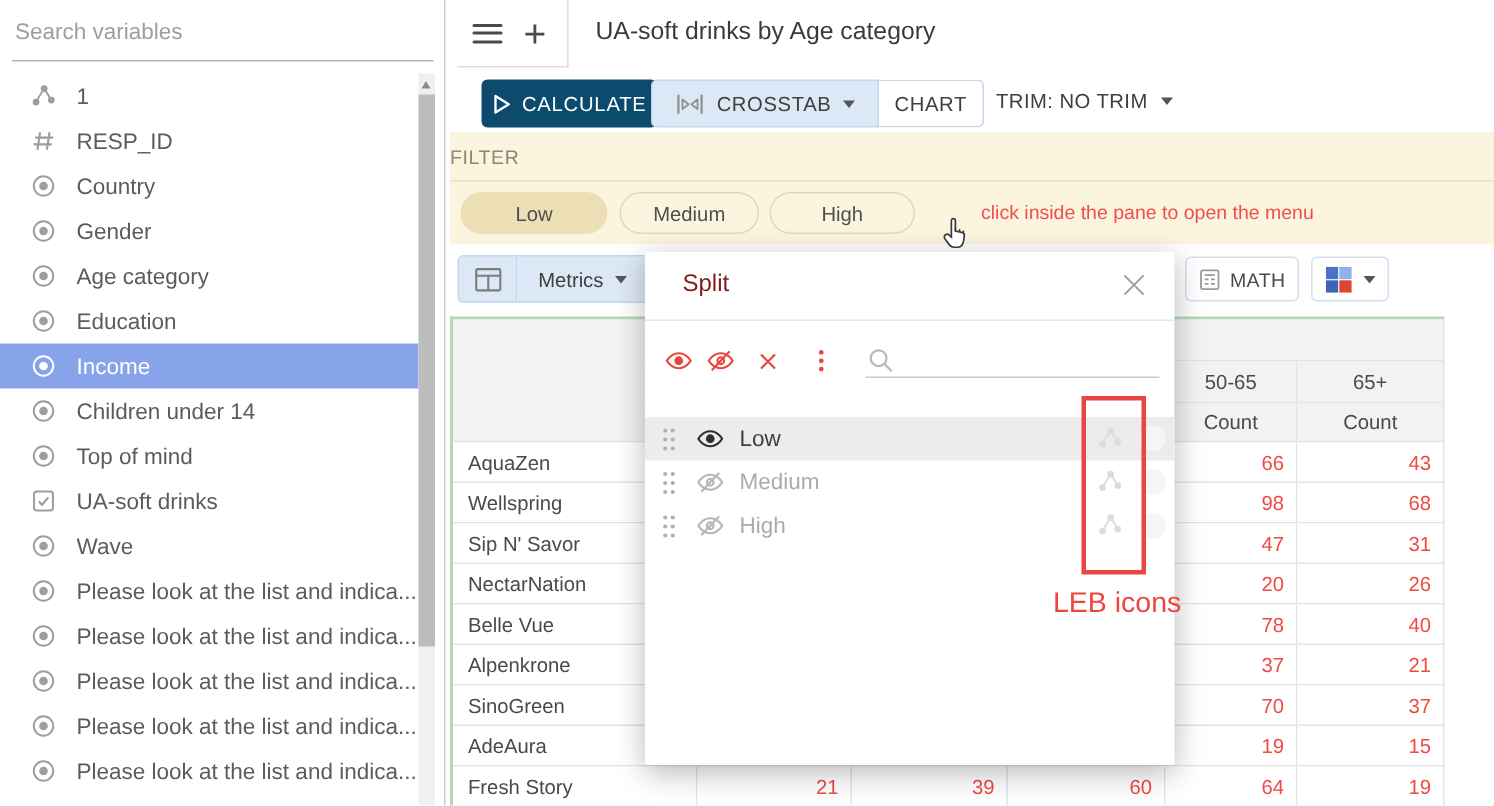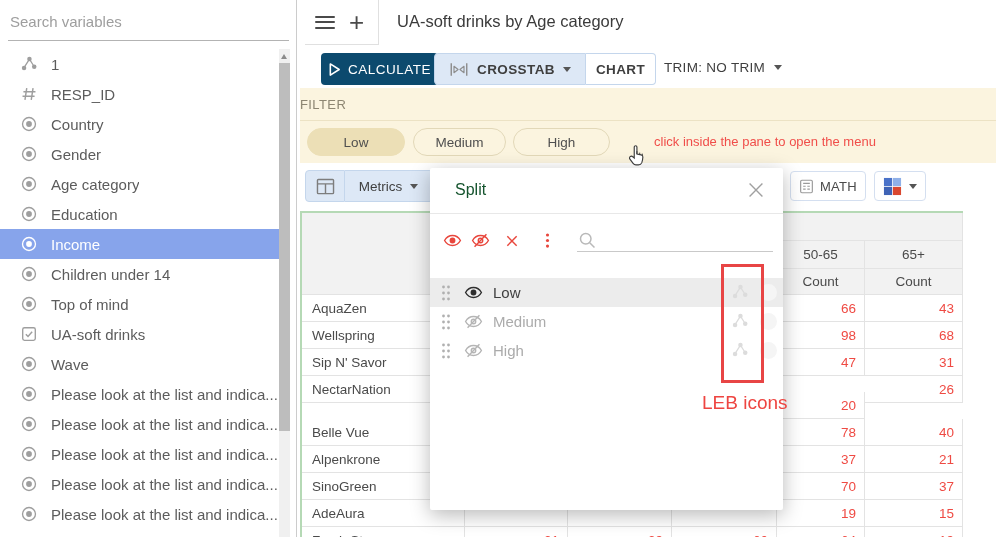--- a/index.html
+++ b/index.html
@@ -27,21 +27,21 @@
   #tabbox{position:absolute;left:8px;top:0;width:74px;height:45px;border-right:1px solid #e0e0e0;
           border-bottom:1px solid #e0e0e0;display:flex;align-items:center;gap:14px;padding-left:10px;box-sizing:border-box;}
   .burger{width:20px;display:flex;flex-direction:column;gap:3.5px;cursor:pointer;}
   .burger span{height:2px;background:#4a4a4a;border-radius:1px;}
   .plus{font-size:26px;color:#4a4a4a;line-height:20px;font-weight:400;cursor:pointer;}
   #page-title{position:absolute;left:100px;top:12px;font-size:16.5px;color:#3b3b3b;}
   
   #calc-btn{position:absolute;left:8px;top:53px;width:117px;height:32px;background:#0c4a6e;border:none;border-radius:4px;
             color:#fff;font:13.5px "Liberation Sans",sans-serif;letter-spacing:.5px;display:flex;align-items:center;
             justify-content:center;gap:7px;cursor:pointer;margin-left:16px;}
-  #seg{position:absolute;left:137px;top:53px;height:32px;display:flex;font-weight:bold;}
+  #seg{position:absolute;left:137px;top:53px;height:32px;display:flex;}
   #crosstab-btn{width:152px;background:#dde8f6;border:1px solid #c4d6ec;border-radius:4px 0 0 4px;display:flex;
                 align-items:center;justify-content:center;gap:8px;color:#3f3f3f;font-size:13.5px;letter-spacing:.4px;
                 box-sizing:border-box;cursor:pointer;}
   #crosstab-btn .cticon{color:#8f8f8f;display:flex;}
   #chart-btn{width:70px;background:#fff;border:1px solid #c4d6ec;border-left:none;border-radius:0 4px 4px 0;
              display:flex;align-items:center;justify-content:center;color:#3f3f3f;font-size:13.5px;letter-spacing:.4px;
              box-sizing:border-box;cursor:pointer;}
   .caret{width:0;height:0;border-left:4.5px solid transparent;border-right:4.5px solid transparent;
          border-top:5px solid #555;display:inline-block;}
   #trim{position:absolute;left:367px;top:60px;color:#3f3f3f;font-size:13.5px;letter-spacing:.3px;display:flex;
@@ -75,21 +75,21 @@
   .tcell{box-sizing:border-box;border-right:1px solid #e3e3e3;border-bottom:1px solid #e3e3e3;display:flex;
          align-items:center;font-size:13.5px;background:#fff;}
   .tcell.hdr{background:#f2f2f2;color:#4a4a4a;justify-content:center;}
   .tcell.labelcol{width:163px;padding-left:10px;color:#4a4a4a;justify-content:flex-start;}
   .tcell.num{justify-content:flex-end;padding-right:8px;color:#ef4a43;}
   .h28{height:28px;} .h26{height:26px;} .h27{height:27px;}
   .nobottom{border-bottom:none;}
   
   #modal{position:absolute;left:430px;top:168px;width:353px;height:342px;background:#fff;z-index:40;
          box-shadow:0 5px 20px rgba(0,0,0,.28);border-radius:2px;}
-  #modal-title{position:absolute;left:25px;top:13px;font-size:16px;color:#14532d;}
+  #modal-title{position:absolute;left:25px;top:13px;font-size:16px;color:#7f1d1d;}
   #modal-close{position:absolute;right:16px;top:11px;color:#a0a0a0;cursor:pointer;}
   #modal-divider{position:absolute;left:0;top:45px;width:100%;border-bottom:1px solid #e8e8e8;}
   .mact{position:absolute;top:63px;color:#e8463c;cursor:pointer;display:flex;}
   #msearch-icon{position:absolute;left:147px;top:62px;color:#b9b9b9;display:flex;}
   #msearch{position:absolute;left:147px;top:60px;width:196px;height:24px;border:none;border-bottom:1px solid #c9c9c9;
            outline:none;background:transparent;font:14px "Liberation Sans",sans-serif;padding-left:26px;box-sizing:border-box;}
   #mlist{position:absolute;left:0;top:110px;width:100%;}
   .mrow{height:29px;display:flex;align-items:center;padding-left:10px;position:relative;cursor:pointer;}
   .mrow.first-visible{background:#ececec;}
   .mhandle{color:#b0b0b0;margin-right:12px;display:flex;cursor:grab;}
@@ -405,21 +405,21 @@
           <span style="display:contents"><div class="tcell num h27" style="width: 103px;"></div><div class="tcell num h27" style="width: 104px;"></div><div class="tcell num h27" style="width: 105px;"></div><div class="tcell num h27" style="width: 88px;">98</div><div class="tcell num h27" style="width: 98px;">68</div></span>
         </div>
 
         <div class="trow">
           <div class="tcell labelcol h27">Sip N' Savor</div>
           <span style="display:contents"><div class="tcell num h27" style="width: 103px;"></div><div class="tcell num h27" style="width: 104px;"></div><div class="tcell num h27" style="width: 105px;"></div><div class="tcell num h27" style="width: 88px;">47</div><div class="tcell num h27" style="width: 98px;">31</div></span>
         </div>
 
         <div class="trow">
           <div class="tcell labelcol h27">NectarNation</div>
-          <span style="display:contents"><div class="tcell num h27" style="width: 103px;"></div><div class="tcell num h27" style="width: 104px;"></div><div class="tcell num h27" style="width: 105px;"></div><div class="tcell num h27" style="width: 88px; margin-top: 16px;">20</div><div class="tcell num h27" style="width: 98px;">26</div></span>
+          <span style="display:contents"><div class="tcell num h27" style="width: 103px;"></div><div class="tcell num h27" style="width: 104px;"></div><div class="tcell num h27" style="width: 105px;"></div><div class="tcell num h27" style="width: 88px;">20</div><div class="tcell num h27" style="width: 98px;">26</div></span>
         </div>
 
         <div class="trow">
           <div class="tcell labelcol h27">Belle Vue</div>
           <span style="display:contents"><div class="tcell num h27" style="width: 103px;"></div><div class="tcell num h27" style="width: 104px;"></div><div class="tcell num h27" style="width: 105px;"></div><div class="tcell num h27" style="width: 88px;">78</div><div class="tcell num h27" style="width: 98px;">40</div></span>
         </div>
 
         <div class="trow">
           <div class="tcell labelcol h27">Alpenkrone</div>
           <span style="display:contents"><div class="tcell num h27" style="width: 103px;"></div><div class="tcell num h27" style="width: 104px;"></div><div class="tcell num h27" style="width: 105px;"></div><div class="tcell num h27" style="width: 88px;">37</div><div class="tcell num h27" style="width: 98px;">21</div></span>

